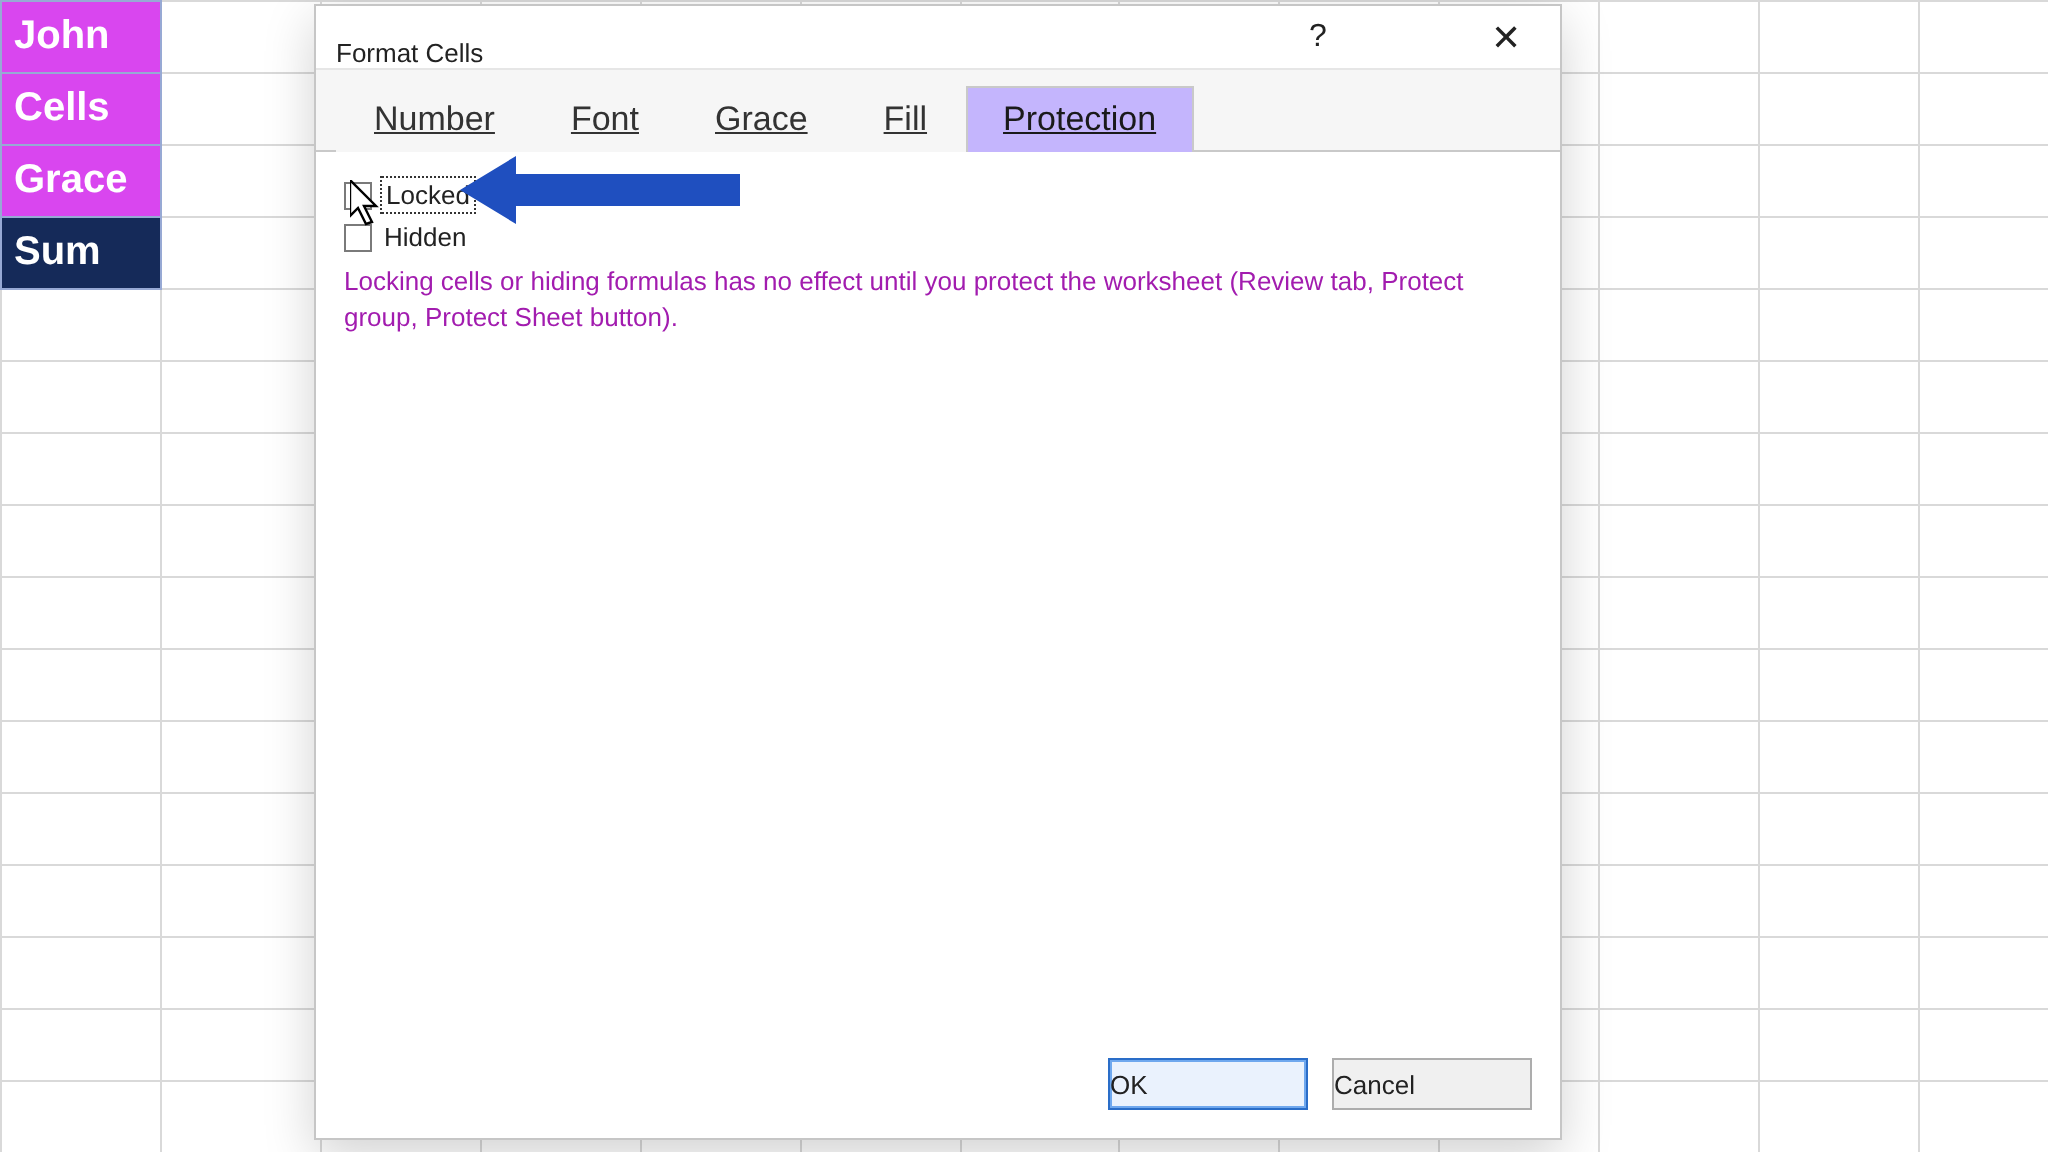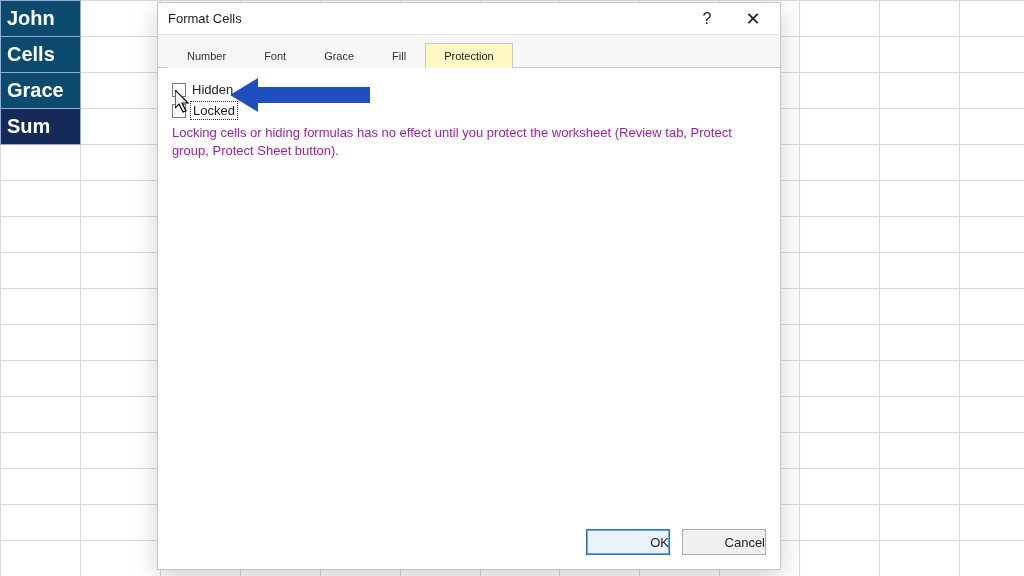--- a/index.html
+++ b/index.html
@@ -26,21 +26,21 @@
       border: 1px solid #d9d9d9;
       height: 36px;
       width: 78px;
       padding: 2px 6px;
       font-size: 20px;
       font-weight: 600;
       color: #fff;
       vertical-align: middle;
     }
     .sheet td.blue {
-      background: #0c4a6e;
+      background: #d946ef;
       border: 1px solid #97a9d4;
     }
     .sheet td.blue.sum {
       background: #152a59;
       margin-left: 48px;
     }
     
     .dialog {
       position: absolute;
       left: 157px;
@@ -48,24 +48,25 @@
       width: 624px;
       height: 568px;
       background: #ffffff;
       border: 1px solid #c6c6c6;
       box-shadow: 0 8px 24px rgba(0,0,0,0.18);
       display: flex;
       flex-direction: column;
     }
     .titlebar {
       display: flex;
-      align-items: center;
+      align-items: flex-end;
       height: 32px;
       padding: 0 4px 0 10px;
       border-bottom: 1px solid #e6e6e6;
+      gap: 48px;
     }
     .titlebar .title {
       font-size: 13px;
       color: #222;
     }
     .titlebar .spacer { flex: 1; }
     .titlebar .tbtn {
       width: 46px;
       height: 30px;
       display: flex;
@@ -79,30 +80,31 @@
     
     .tabs {
       display: flex;
       padding: 8px 10px 0 10px;
       gap: 0;
       border-bottom: 1px solid #c9c9c9;
       background: #f6f6f6;
     }
     .tab {
       padding: 6px 18px 6px 18px;
-      font-size: 11px;
+      font-size: 17px;
       color: #333;
       border: 1px solid transparent;
       border-bottom: none;
       margin-bottom: -1px;
       cursor: default;
       background: #f6f6f6;
+      text-decoration: underline;
     }
     .tab.active {
-      background: #fef9c3;
+      background: #c4b5fd;
       border-color: #c9c9c9;
       color: #1a1a1a;
     }
     
     .dialog-body {
       flex: 1;
       padding: 14px 14px 10px 14px;
       position: relative;
       background: #fff;
       overflow: hidden;
@@ -134,29 +136,29 @@
       max-width: 580px;
     }
     
     .buttons {
       display: flex;
       justify-content: flex-end;
       gap: 12px;
       padding: 10px 14px 14px 14px;
     }
     .btn {
-      width: 84px;
+      width: 100px;
       height: 26px;
       border: 1px solid #adadad;
       background: #f0f0f0;
       font-size: 13px;
       color: #222;
       display: flex;
       align-items: center;
-      justify-content: flex-end;
+      justify-content: flex-start;
       cursor: default;
     }
     .btn.primary {
       border: 1px solid #2a6dc8;
       box-shadow: inset 0 0 0 1px #6fa8ee;
       background: #eaf2fd;
     }
     
     .arrow {
       position: absolute;
@@ -438,25 +440,25 @@
     <div class="tab"><span>Number</span></div>
     <div class="tab"><span>Font</span></div>
     <div class="tab"><span>Grace</span></div>
     <div class="tab"><span>Fill</span></div>
     <div class="tab active"><span>Protection</span></div>
   </div>
 
   <div class="dialog-body">
     <div class="chk">
       <span class="box"></span>
-      <span class="label">Hidden</span>
+      <span class="label focus">Locked</span>
     </div>
     <div class="chk">
       <span class="box"></span>
-      <span class="label focus">Locked</span>
+      <span class="label">Hidden</span>
     </div>
     <p class="desc">Locking cells or hiding formulas has no effect until you protect the worksheet (Review tab, Protect group, Protect Sheet button).</p>
   </div>
 
   <div class="buttons">
     <div class="btn primary">
         <span>OK</span>
       </div>
     <div class="btn">
         <span>Cancel</span>

